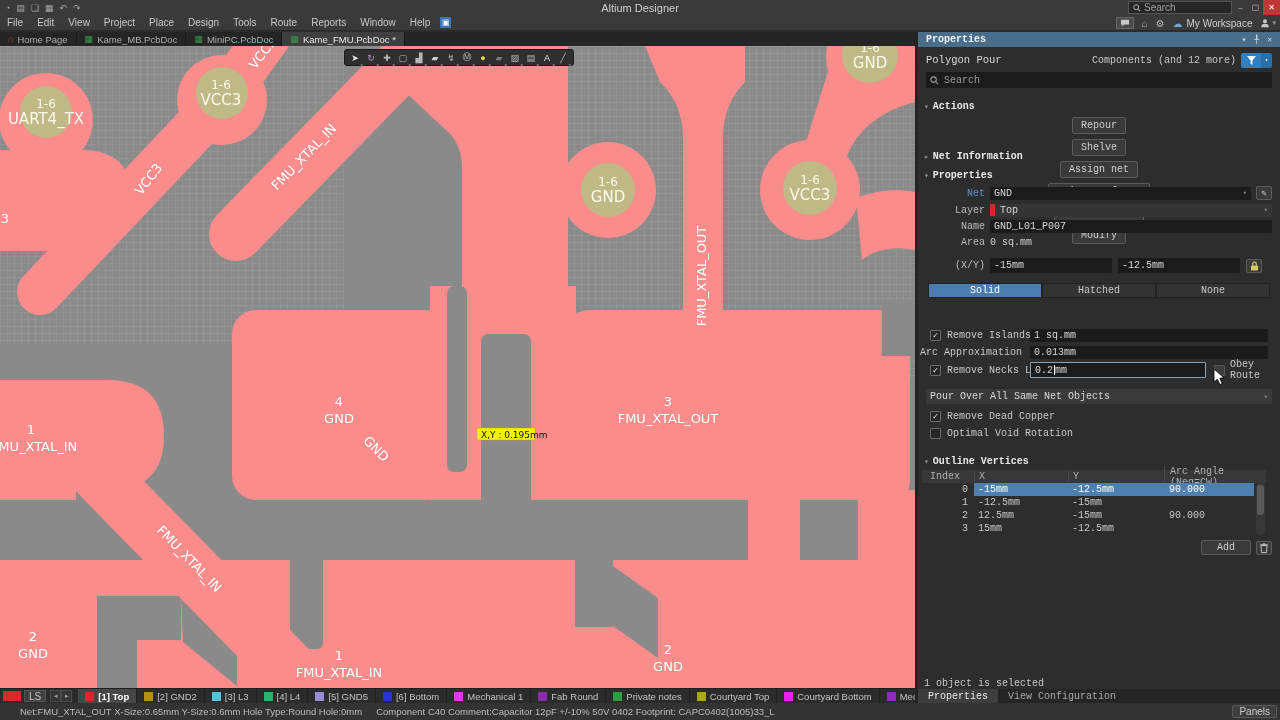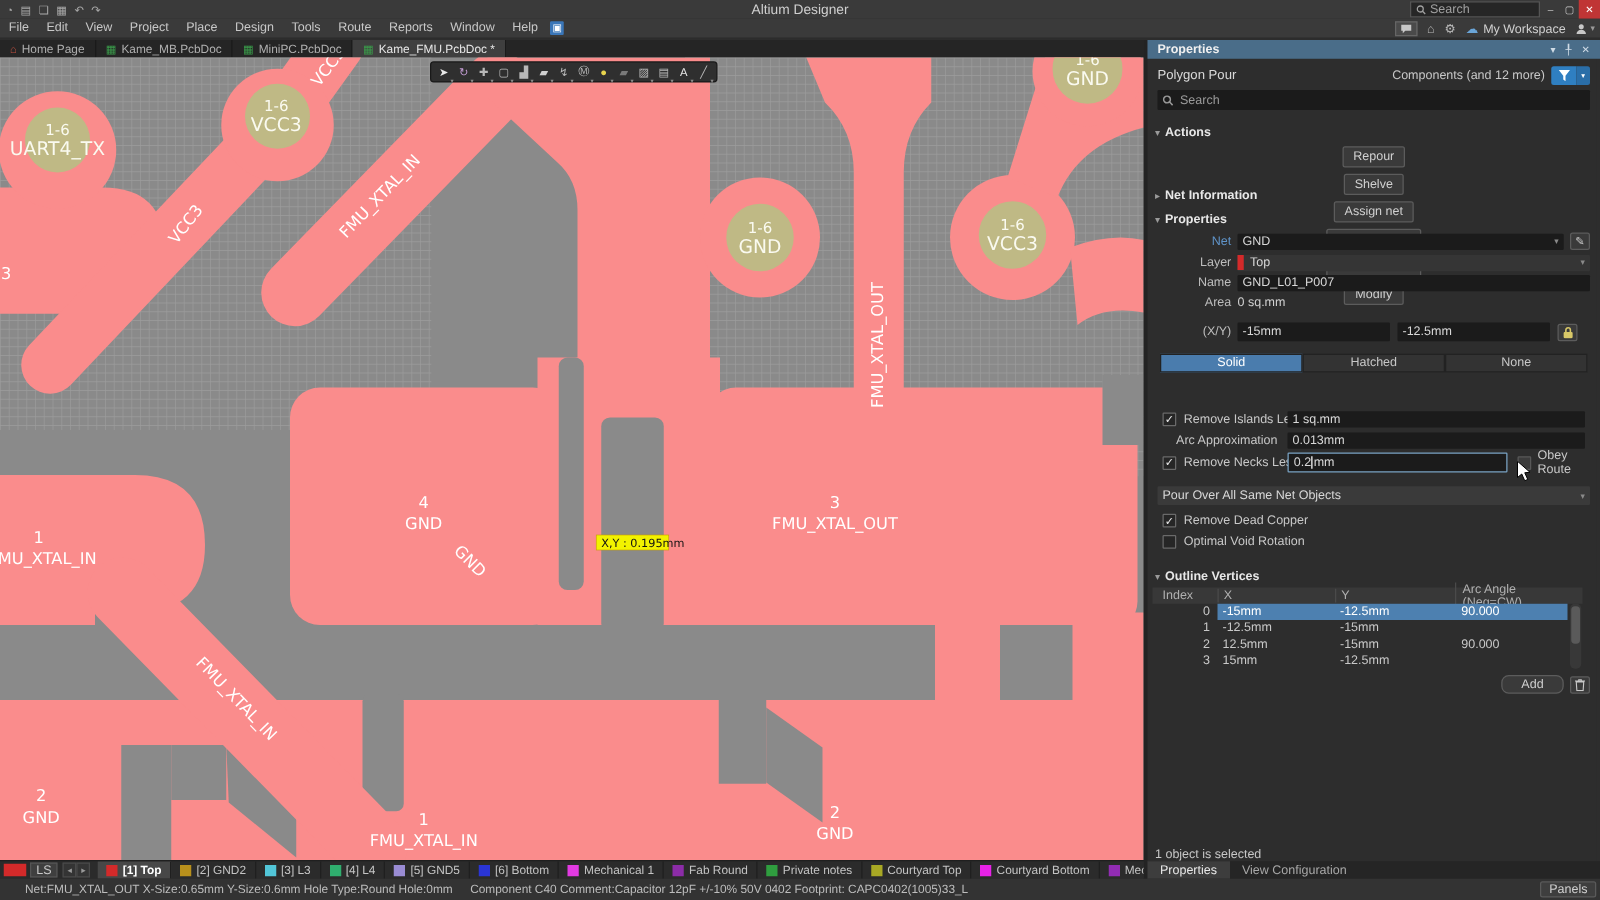--- a/index.html
+++ b/index.html
@@ -40,21 +40,21 @@
   #pcb-svg text { font-family:"DejaVu Sans", sans-serif; }
   .padtxt { fill:#fafaf0; font-size:12px; text-anchor:middle; }
   .nettxt { fill:#ffffff; font-size:13px; text-anchor:middle; }
 
   
   #float-toolbar { left:344px; top:49px; height:17px; display:flex; align-items:center; background:#2f2f2f; border:1px solid #191919; border-radius:3px; padding:0 2px; }
   .tbi { position:relative; width:16px; height:15px; display:flex; align-items:center; justify-content:center; font-size:9px; }
   .tbi::after { content:"▾"; position:absolute; right:0px; bottom:-3px; font-size:5px; color:#8a8a8a; }
 
   
-  #panel { left:918px; top:32px; width:362px; height:671px; background:#2d2d2d; border-left:3px solid #232323; margin-left:-3px; font-size:10px; }
+  #panel { left:918px; top:32px; width:362px; height:671px; background:#2d2d2d; border-left:3px solid #232323; margin-left:-3px; font-size:10px;font-family:Liberation Mono, monospace; }
   #panel-header { position:absolute; left:0; top:0; width:362px; height:15px; background:#4a6d89; display:flex; align-items:center; padding:0 8px; }
   #panel-header .ph-title { color:#f0f0f0; font-weight:bold; font-size:10px; }
   #panel-header .ph-icons { margin-left:auto; display:flex; gap:8px; color:#cfdbe6; font-size:8px; }
   .prow { position:absolute; left:0; width:362px; display:flex; align-items:center; }
   .plabel { width:72px; text-align:right; padding-right:5px; color:#bdbdbd; flex:none; }
   .pfield { background:#1b1b1b; color:#d8d8d8; height:13px; display:flex; align-items:center; padding:0 4px; border-radius:1px; }
   .ddarrow { margin-left:auto; color:#8a8a8a; font-size:7px; }
   .secthdr { position:absolute; left:6px; color:#e8e8e8; font-weight:bold; font-size:10px; }
   .secthdr .tri { color:#9a9a9a; font-size:8px; margin-right:4px; font-weight:normal; }
   .btn { background:#3a3a3a; border:1px solid #5c5c5c; color:#d0d0d0; height:17px; display:flex; align-items:center; justify-content:center; padding:0 8px; border-radius:2px; font-size:10px; }
@@ -539,21 +539,21 @@
           <span class="c1">15mm</span>
           <span class="c2">-12.5mm</span>
           <span class="c3"></span>
   </div>
       </div>
     <div class="abs" style="left:338px;top:451px;width:9px;height:52px;background:#383838;border-radius:4px;">
       <div style="position:absolute;left:1px;top:2px;width:7px;height:30px;background:#5a5a5a;border-radius:3px;"></div>
     </div>
 
     <div class="prow" style="top:508px;justify-content:flex-end;padding-right:8px;gap:5px;">
-      <div class="btn" style="width:50px;height:15px;border-radius:6px;">Add</div>
+      <div class="btn" style="width:50px;height:15px;">Add</div>
       <div class="iconbtn">
         <svg width="8" height="10" viewBox="0 0 8 10">
             <path d="M1,2.5 h6 l-0.5,7 h-5 Z M0,1.8 h8 M3,1.8 V0.8 h2 v1" stroke="#c8c8c8" stroke-width="0.9" fill="none"></path>
           </svg>
       </div>
     </div>
 
     <div class="abs" style="left:6px;top:646px;color:#c8c8c8;">1 object is selected</div>
 
     <div id="panel-bottom-tabs">

